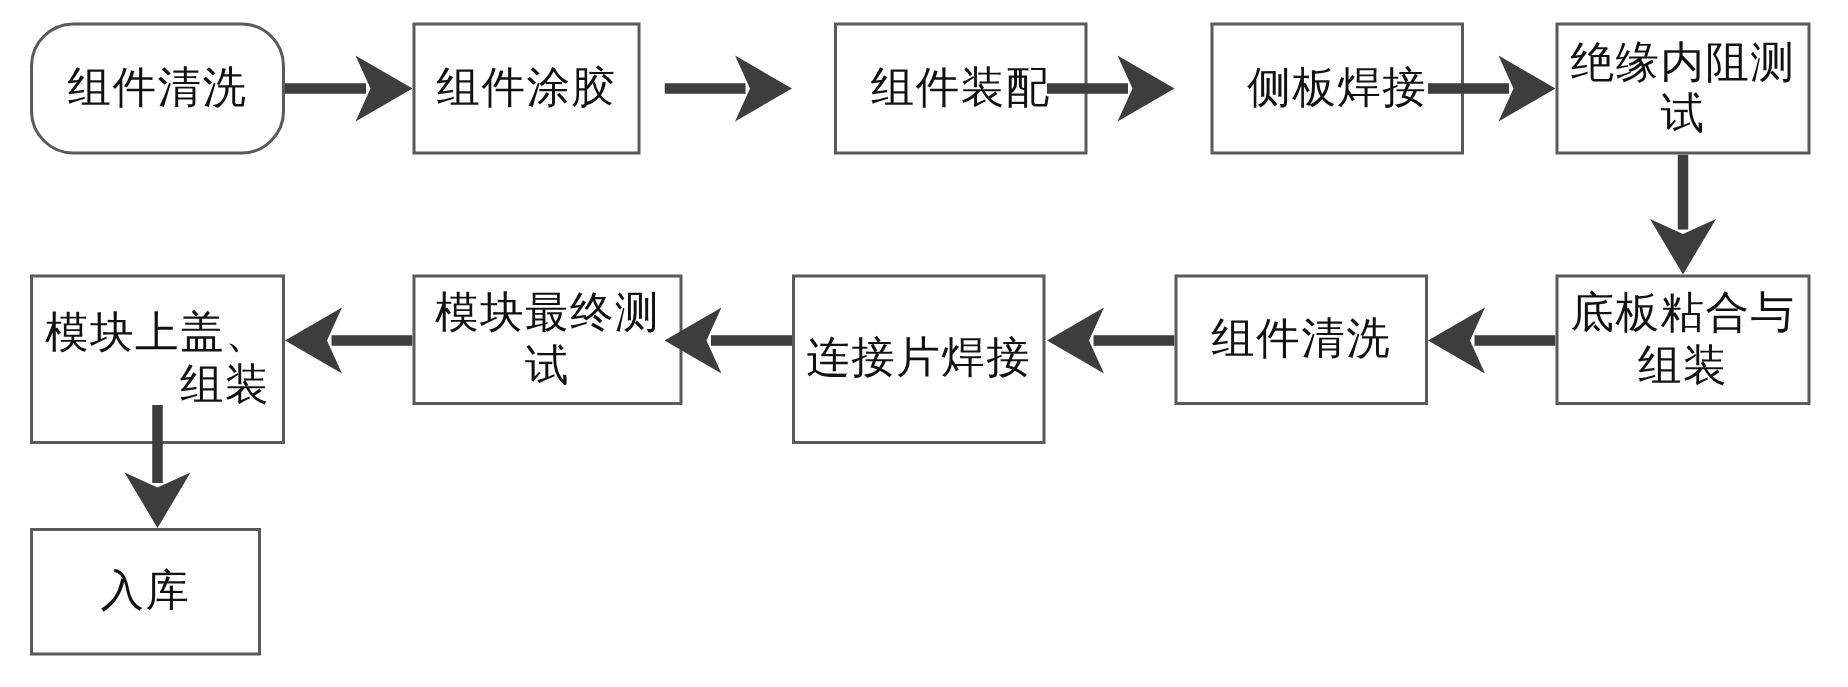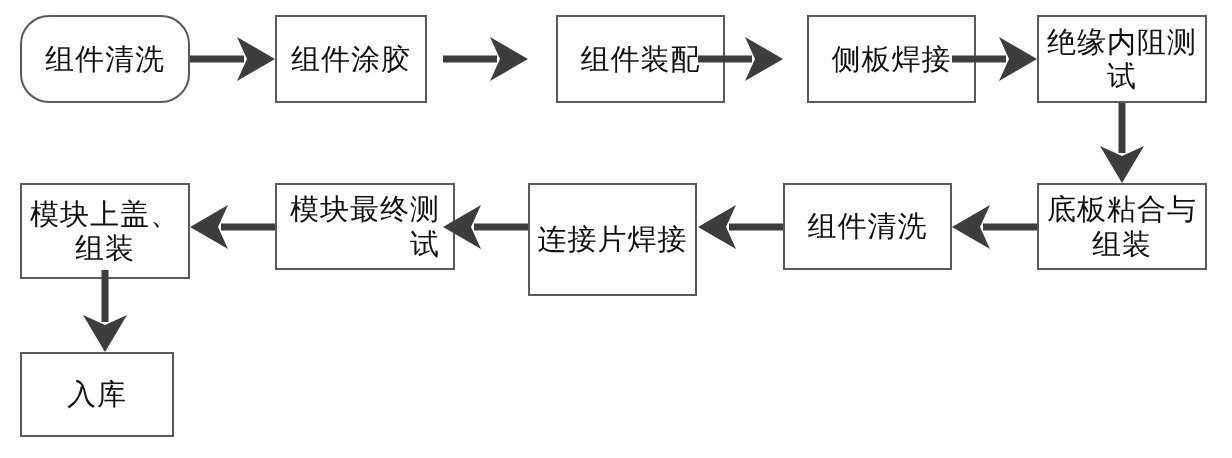--- a/index.html
+++ b/index.html
@@ -42,22 +42,22 @@
   
   #n1  { left: 20px;   top: 15px;  width: 170px; height: 88px; border-radius: 29px; }
   #n2  { left: 275px;  top: 15px;  width: 152px; height: 88px; text-align: center; }
   #n3  { left: 528px;  top: 15px;  width: 169px; height: 88px; margin-left: 28px; }
   #n4  { left: 783px;  top: 15px;  width: 169px; height: 88px; margin-left: 24px; }
   #n5  { left: 1037px; top: 15px;  width: 170px; height: 88px; }
   
   #n6  { left: 1037px; top: 183px; width: 170px; height: 87px; }
   #n7  { left: 783px;  top: 183px; width: 169px; height: 87px; }
   #n8  { left: 528px;  top: 183px; width: 169px; height: 113px; }
-  #n9  { left: 275px;  top: 183px; width: 180px; height: 87px; text-align: right; }
-  #n10 { left: 20px;   top: 183px; width: 170px; height: 96px; }
+  #n9  { left: 275px;  top: 183px; width: 180px; height: 87px; }
+  #n10 { left: 20px;   top: 183px; width: 170px; height: 113px; text-align: right; }
   
   #n11 { left: 20px;   top: 352px; width: 154px; height: 85px; }
 
   
   #a1 { left: 190px; top: 36px; }
   #a2 { left: 443px; top: 36px; }
   #a3 { left: 698px; top: 36px; }
   #a4 { left: 952px; top: 36px; }
   
   #a5 { left: 1099px; top: 103px; }

